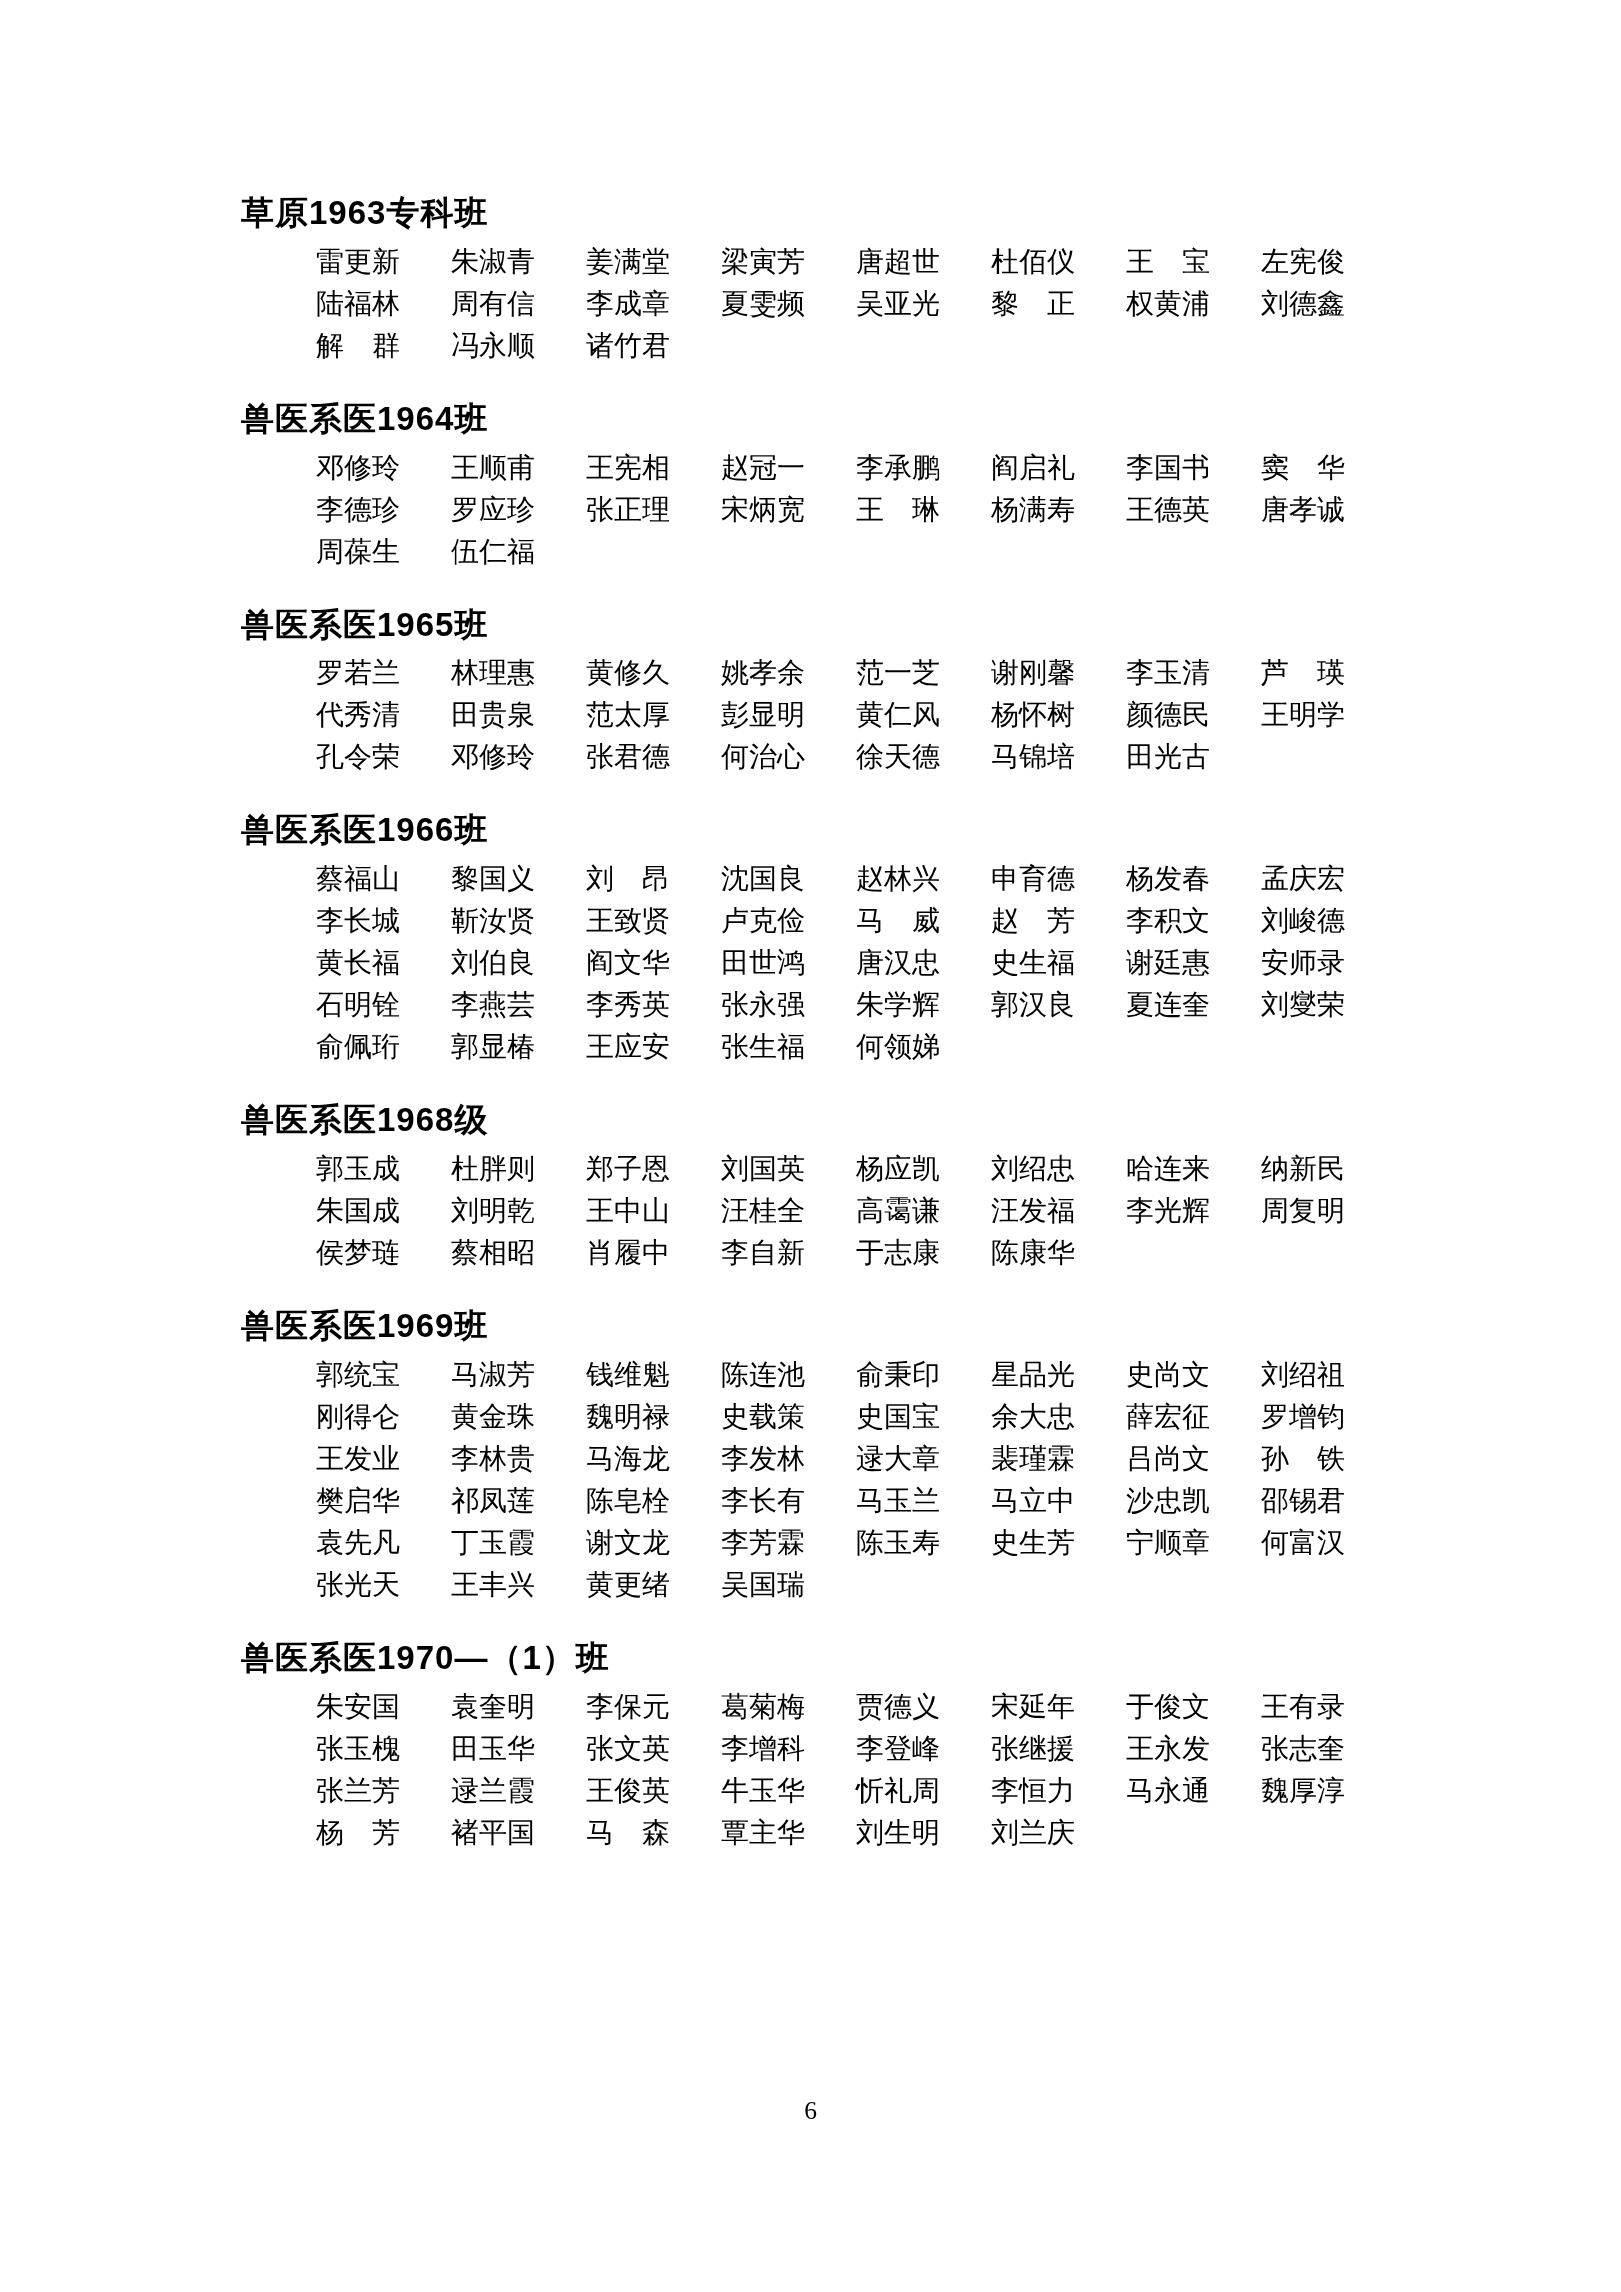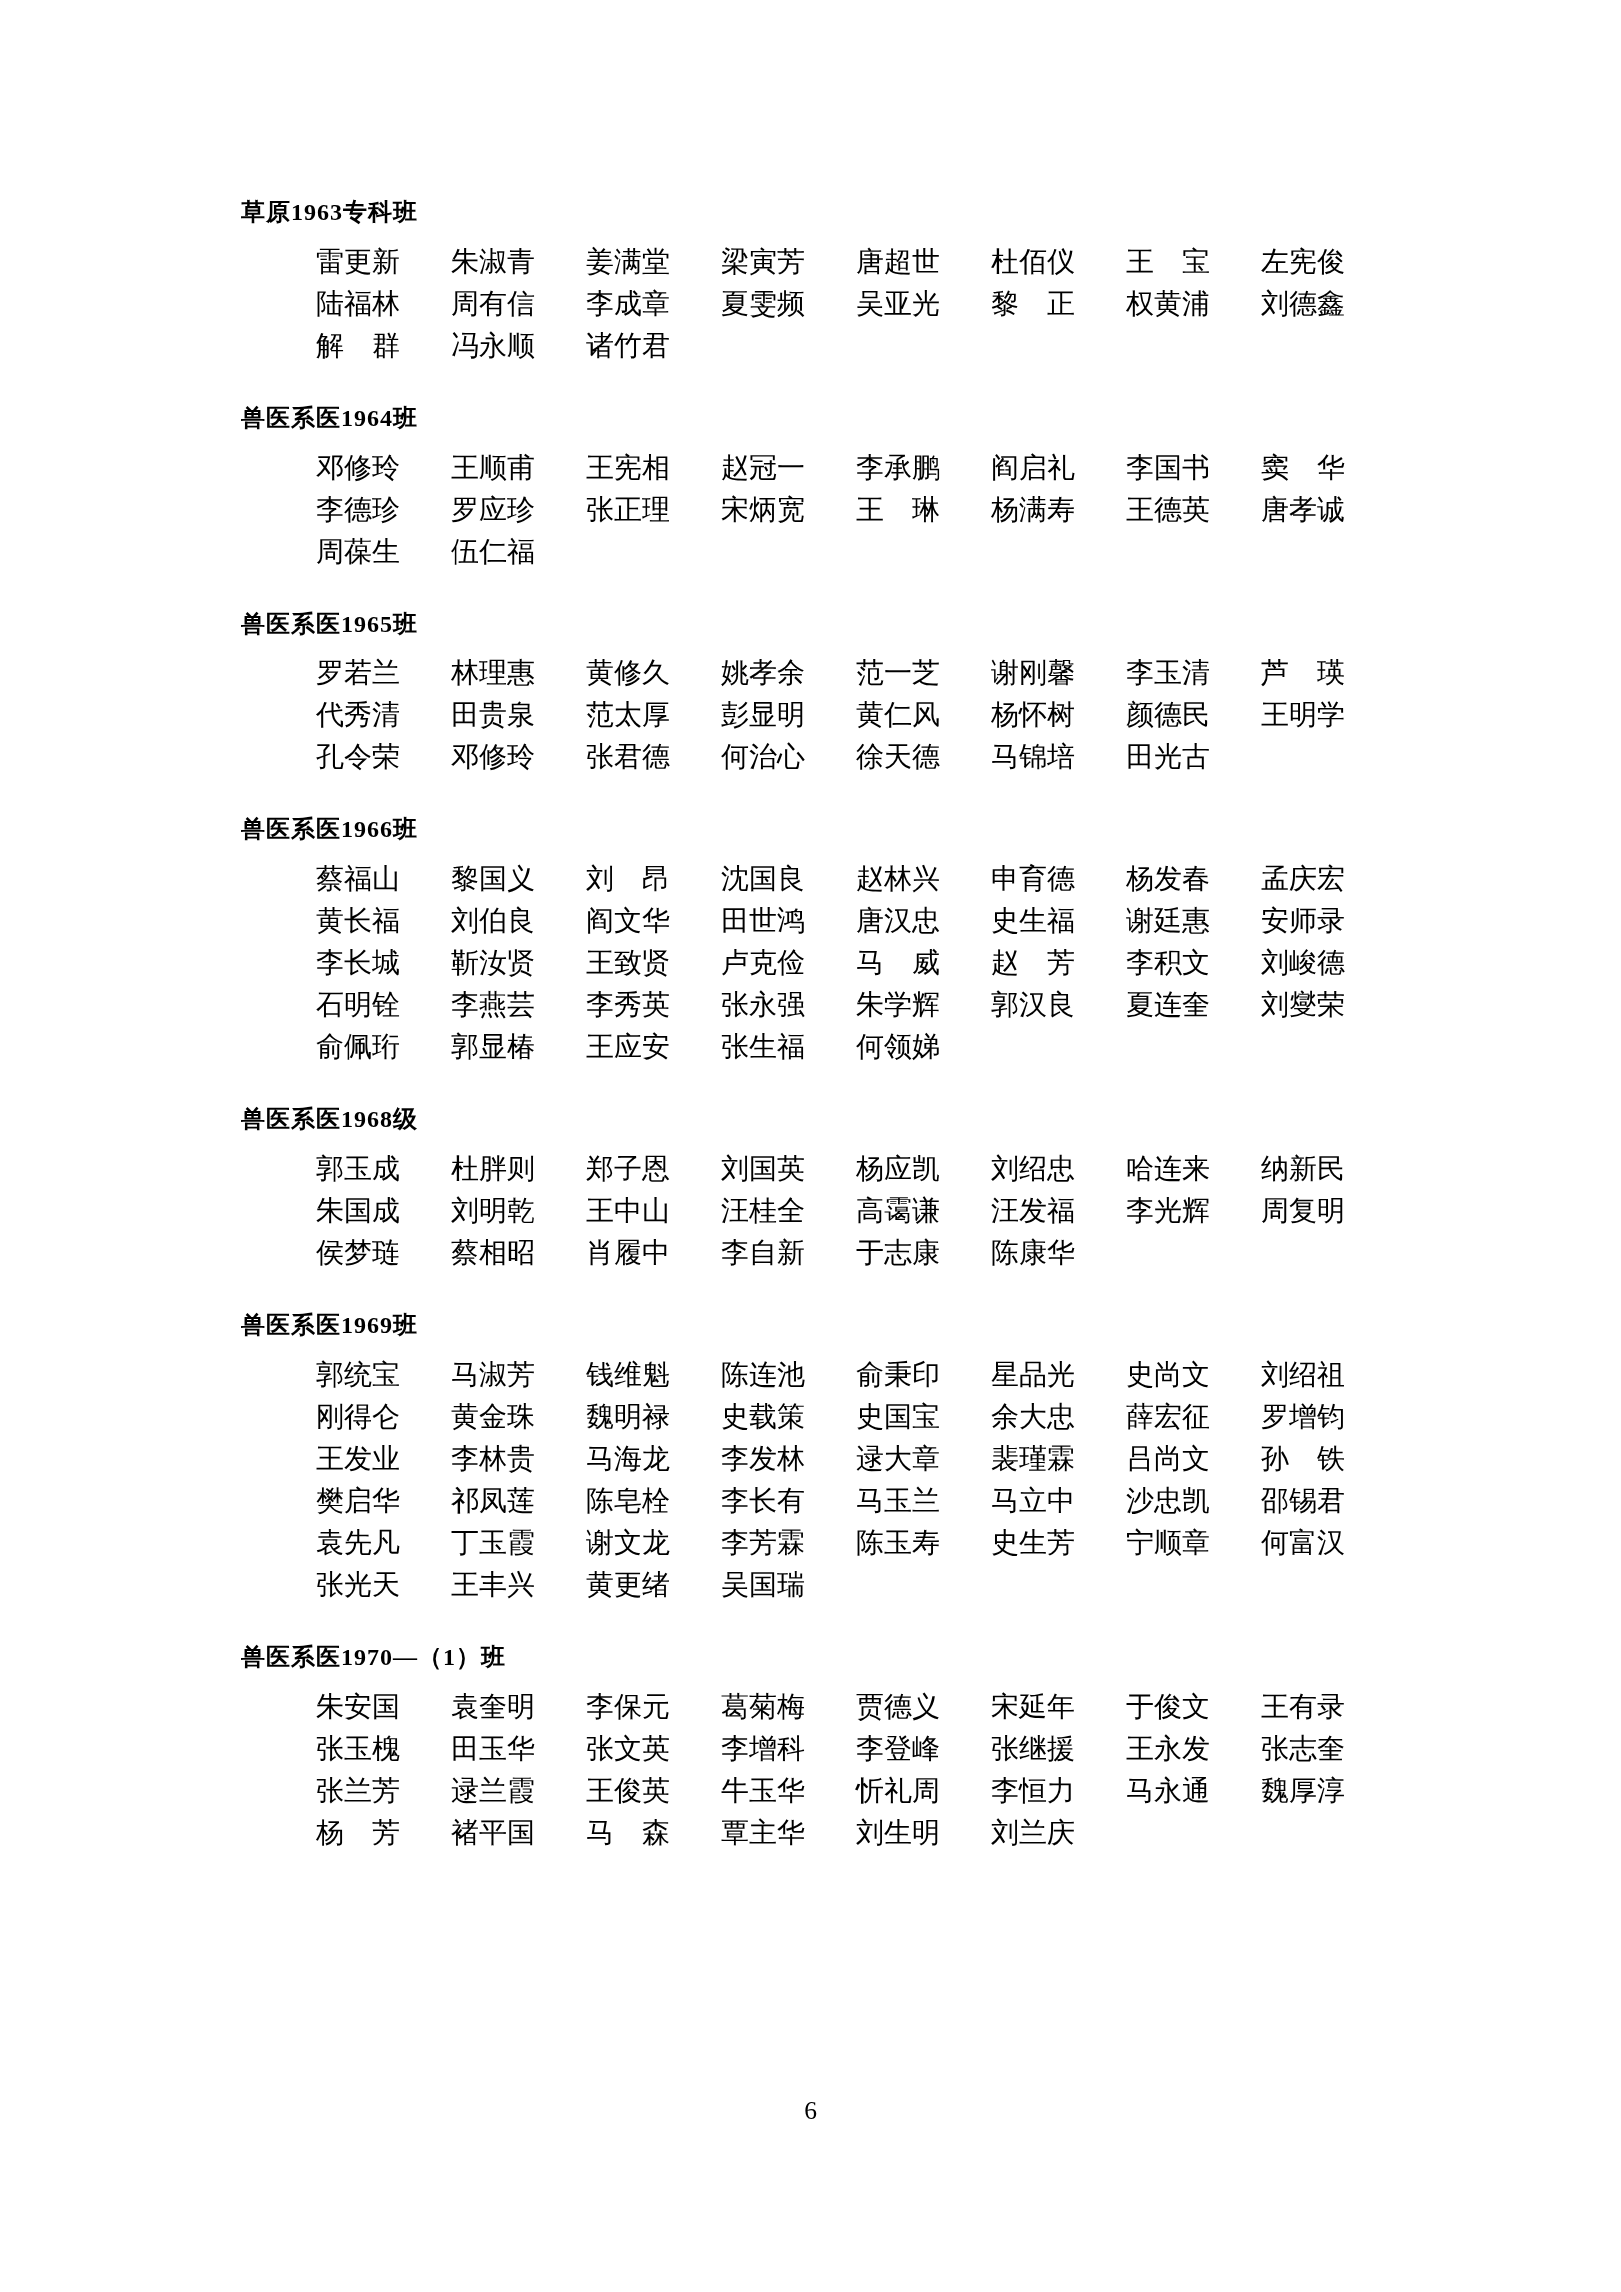--- a/index.html
+++ b/index.html
@@ -18,23 +18,23 @@
   .content {
     position: absolute;
     left: 241px;
     top: 194px;
     width: 1157px;
   }
   .roster-section {
     margin: 0 0 33px 0;
   }
   .section-title {
-    font-family: Liberation Serif, serif;
+    font-family: Liberation Sans, sans-serif;
     font-weight: bold;
-    font-size: 24px;
+    font-size: 33px;
     line-height: 37px;
     margin: 0 0 9.8px 0;
     letter-spacing: 1px;
     color: #000000;
   }
   .name-row {
     display: flex;
     height: 42px;
     align-items: center;
     margin-left: 75px;
@@ -157,40 +157,40 @@
           <span class="student-name">蔡福山</span>
           <span class="student-name">黎国义</span>
           <span class="student-name">刘　昂</span>
           <span class="student-name">沈国良</span>
           <span class="student-name">赵林兴</span>
           <span class="student-name">申育德</span>
           <span class="student-name">杨发春</span>
           <span class="student-name">孟庆宏</span>
         </div>
         <div class="name-row">
+          <span class="student-name">李长城</span>
+          <span class="student-name">靳汝贤</span>
+          <span class="student-name">王致贤</span>
+          <span class="student-name">卢克俭</span>
+          <span class="student-name">马　威</span>
+          <span class="student-name">赵　芳</span>
+          <span class="student-name">李积文</span>
+          <span class="student-name">刘峻德</span>
+        </div>
+        <div class="name-row">
           <span class="student-name">黄长福</span>
           <span class="student-name">刘伯良</span>
           <span class="student-name">阎文华</span>
           <span class="student-name">田世鸿</span>
           <span class="student-name">唐汉忠</span>
           <span class="student-name">史生福</span>
           <span class="student-name">谢廷惠</span>
           <span class="student-name">安师录</span>
         </div>
         <div class="name-row">
-          <span class="student-name">李长城</span>
-          <span class="student-name">靳汝贤</span>
-          <span class="student-name">王致贤</span>
-          <span class="student-name">卢克俭</span>
-          <span class="student-name">马　威</span>
-          <span class="student-name">赵　芳</span>
-          <span class="student-name">李积文</span>
-          <span class="student-name">刘峻德</span>
-        </div>
-        <div class="name-row">
           <span class="student-name">石明铨</span>
           <span class="student-name">李燕芸</span>
           <span class="student-name">李秀英</span>
           <span class="student-name">张永强</span>
           <span class="student-name">朱学辉</span>
           <span class="student-name">郭汉良</span>
           <span class="student-name">夏连奎</span>
           <span class="student-name">刘燮荣</span>
         </div>
         <div class="name-row">

